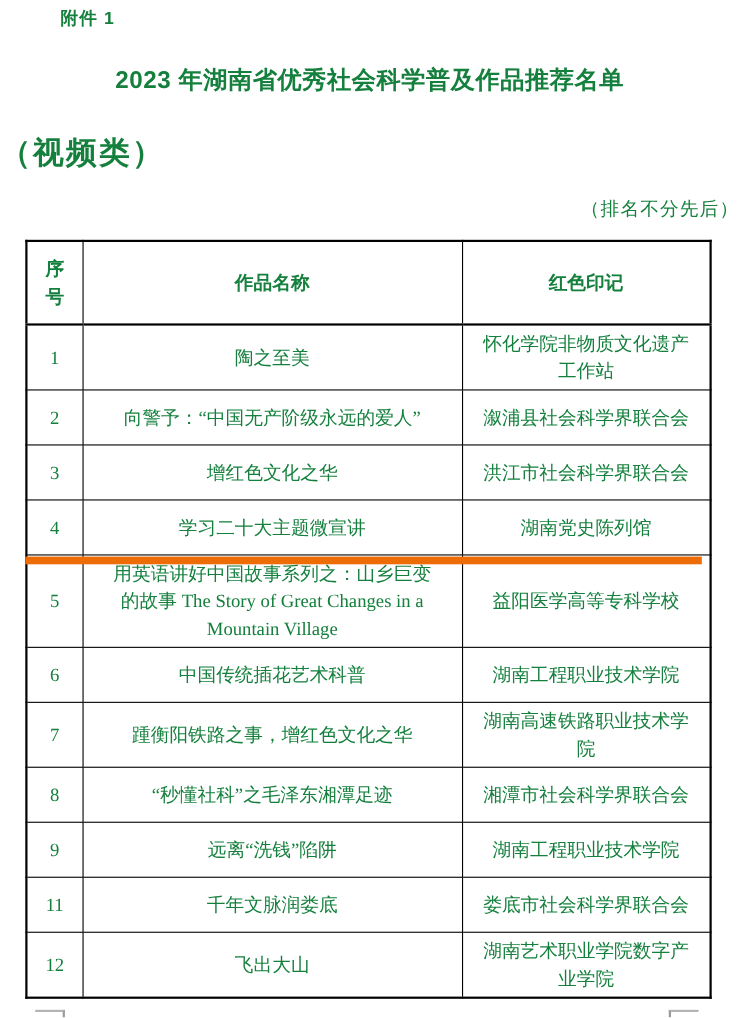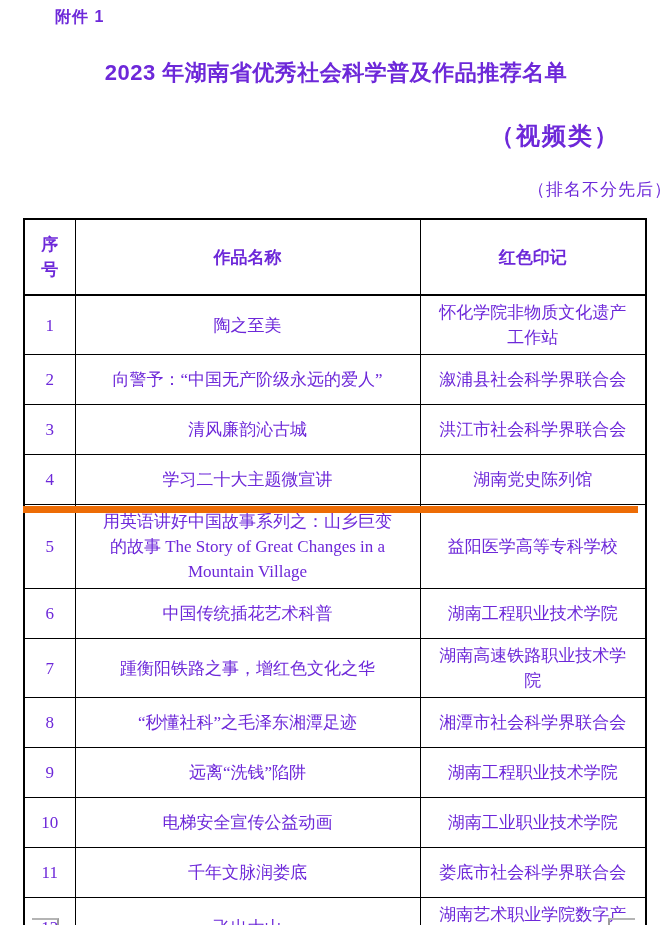--- a/index.html
+++ b/index.html
@@ -2,39 +2,39 @@
 <html><head>
 <meta charset="utf-8">
 <style>
   html,body{margin:0;padding:0;background:#fff;}
   #page{
     position:relative;
     width:672px;height:925px;
     background:#ffffff;
     overflow:hidden;
     font-family:"Liberation Serif", serif;
-    color:#6d28d9;
+    color:#15803d;
     text-decoration:underline;
   }
   .attachment{
     position:absolute;left:55px;top:7px;
     font-family:"Liberation Sans", sans-serif;
     font-size:16px;font-weight:700;letter-spacing:1px;
   }
   .doc-title{
     position:absolute;left:0;top:58px;width:672px;
     text-align:center;
     font-family:"Liberation Sans", sans-serif;
     font-size:22px;font-weight:700;letter-spacing:0.5px;
   }
   .doc-subtitle{
     position:absolute;left:0;top:120px;width:620px;
-    text-align:right;
+    text-align:left;
     font-family:"Liberation Sans", sans-serif;
-    font-size:24px;font-weight:700;letter-spacing:2px;
+    font-size:28px;font-weight:700;letter-spacing:2px;
   }
   .doc-note{
     position:absolute;left:0;top:178px;width:672px;
     text-align:right;
     font-family:"Liberation Serif", serif;
     font-size:17px;letter-spacing:1px;
   }
   table.list{
     position:absolute;left:23px;top:218px;
     width:622px;
@@ -129,21 +129,21 @@
           <td>陶之至美</td>
           <td>怀化学院非物质文化遗产工作站</td>
         </tr>
         <tr>
           <td>2</td>
           <td>向警予：“中国无产阶级永远的爱人”</td>
           <td>溆浦县社会科学界联合会</td>
         </tr>
         <tr>
           <td>3</td>
-          <td>清风廉韵沁古城</td>
+          <td>增红色文化之华</td>
           <td>洪江市社会科学界联合会</td>
         </tr>
         <tr>
           <td>4</td>
           <td>学习二十大主题微宣讲</td>
           <td>湖南党史陈列馆</td>
         </tr>
         <tr>
           <td>5</td>
           <td>用英语讲好中国故事系列之：山乡巨变的故事 The Story of Great Changes in a Mountain Village</td>
@@ -163,25 +163,20 @@
           <td>8</td>
           <td>“秒懂社科”之毛泽东湘潭足迹</td>
           <td>湘潭市社会科学界联合会</td>
         </tr>
         <tr>
           <td>9</td>
           <td>远离“洗钱”陷阱</td>
           <td>湖南工程职业技术学院</td>
         </tr>
         <tr>
-          <td>10</td>
-          <td>电梯安全宣传公益动画</td>
-          <td>湖南工业职业技术学院</td>
-        </tr>
-        <tr>
           <td>11</td>
           <td>千年文脉润娄底</td>
           <td>娄底市社会科学界联合会</td>
         </tr>
         <tr>
           <td>12</td>
           <td>飞出大山</td>
           <td>湖南艺术职业学院数字产业学院</td>
         </tr>
       </tbody>

